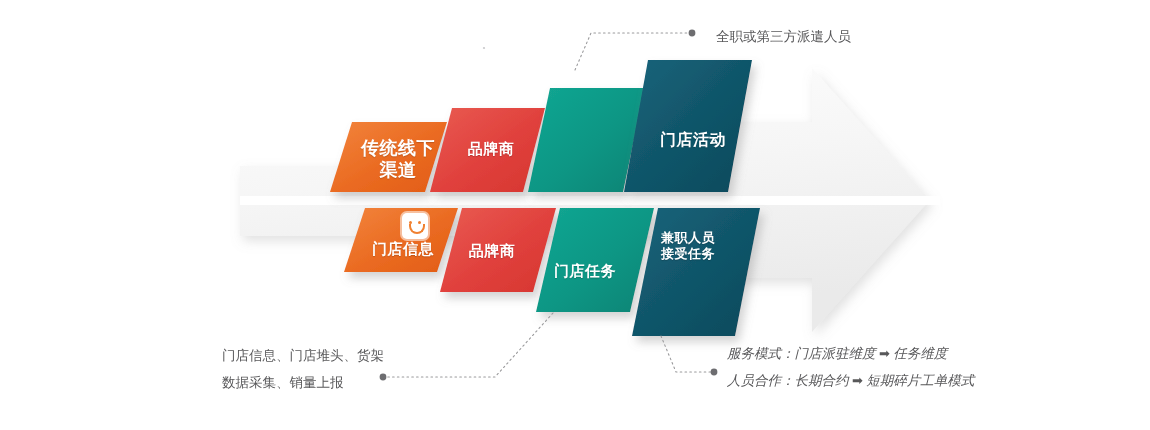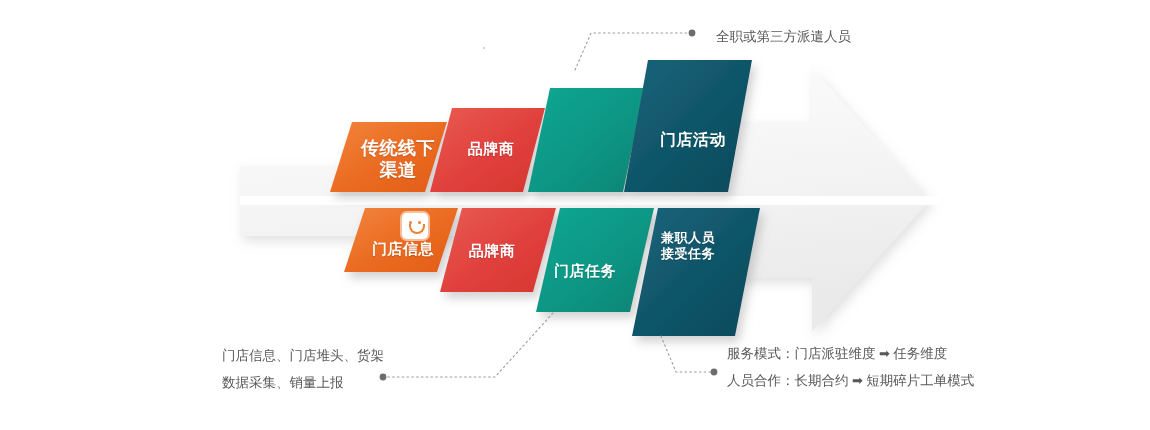--- a/index.html
+++ b/index.html
@@ -66,21 +66,21 @@
   .anno{
     position:absolute;z-index:5;
     color:#58585a;
     font-family:"Liberation Serif","DejaVu Serif",serif;
     font-size:13.5px;
     line-height:27px;
     white-space:nowrap;
   }
   #anno-top{left:716px;top:23px;}
   #anno-bl{left:222px;top:342px;}
-  #anno-br{left:727px;top:340px;}
+  #anno-br{left:727px;top:340px;font-style:italic;}
   .anno .ln{display:block;}
   .arrw{font-family:"DejaVu Sans",sans-serif;font-size:13px;}
 </style>
 </head>
 <body>
 
 <div id="stage">
 
   <svg class="layer" id="art" viewBox="0 0 1150 430">
     <defs>

